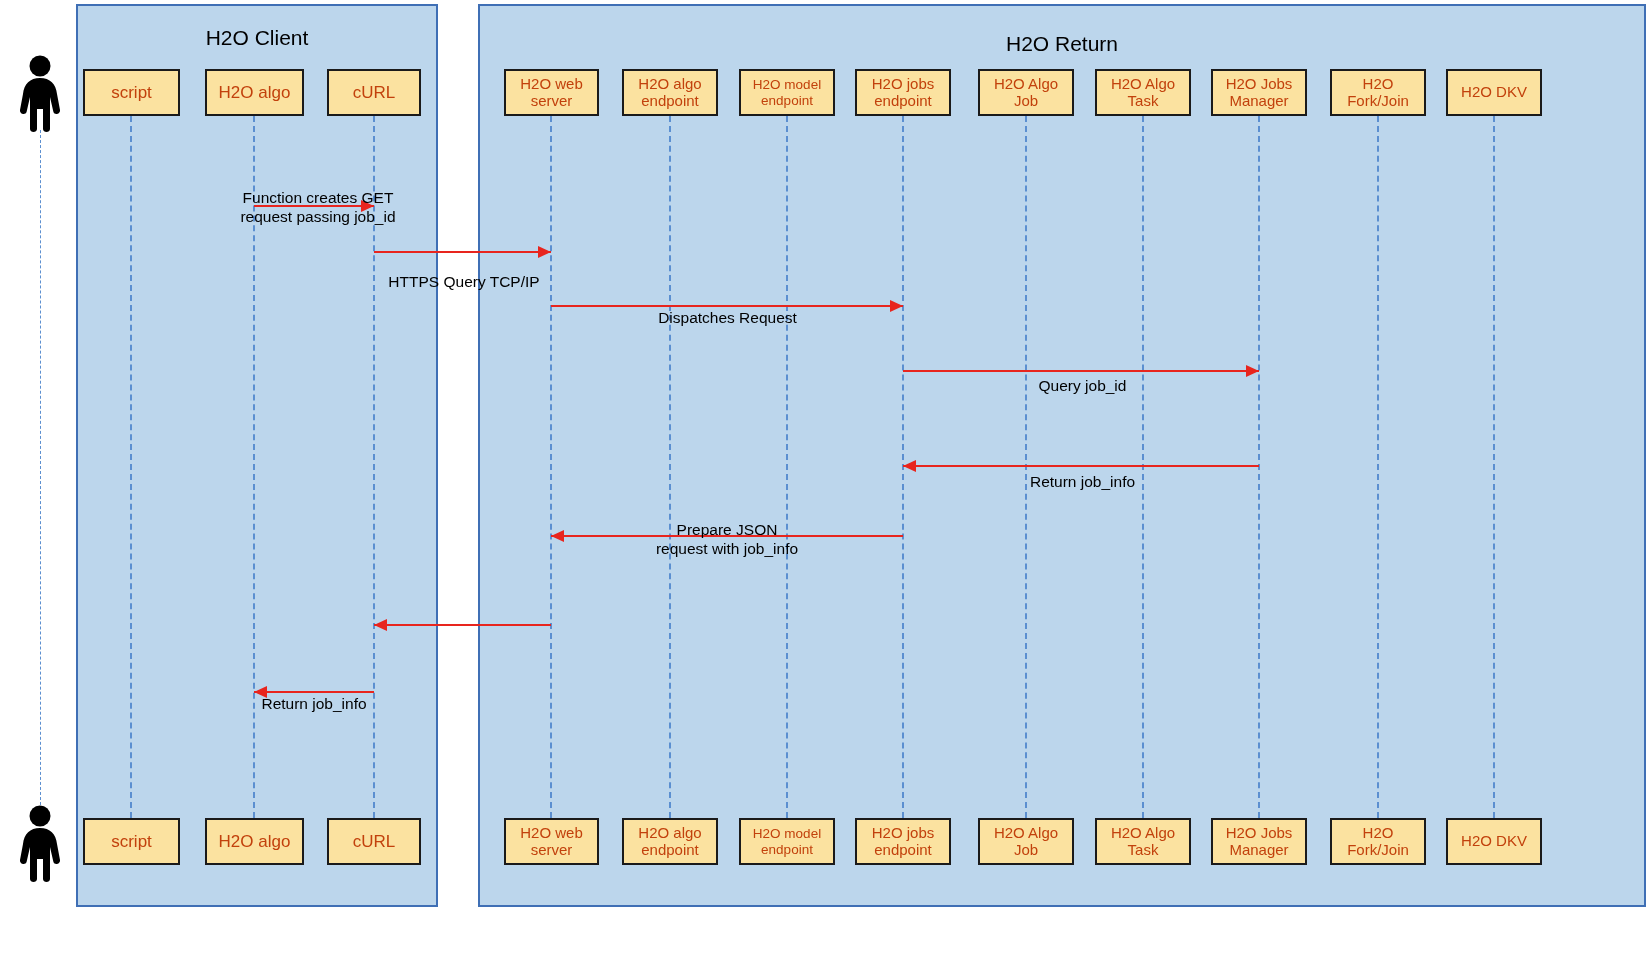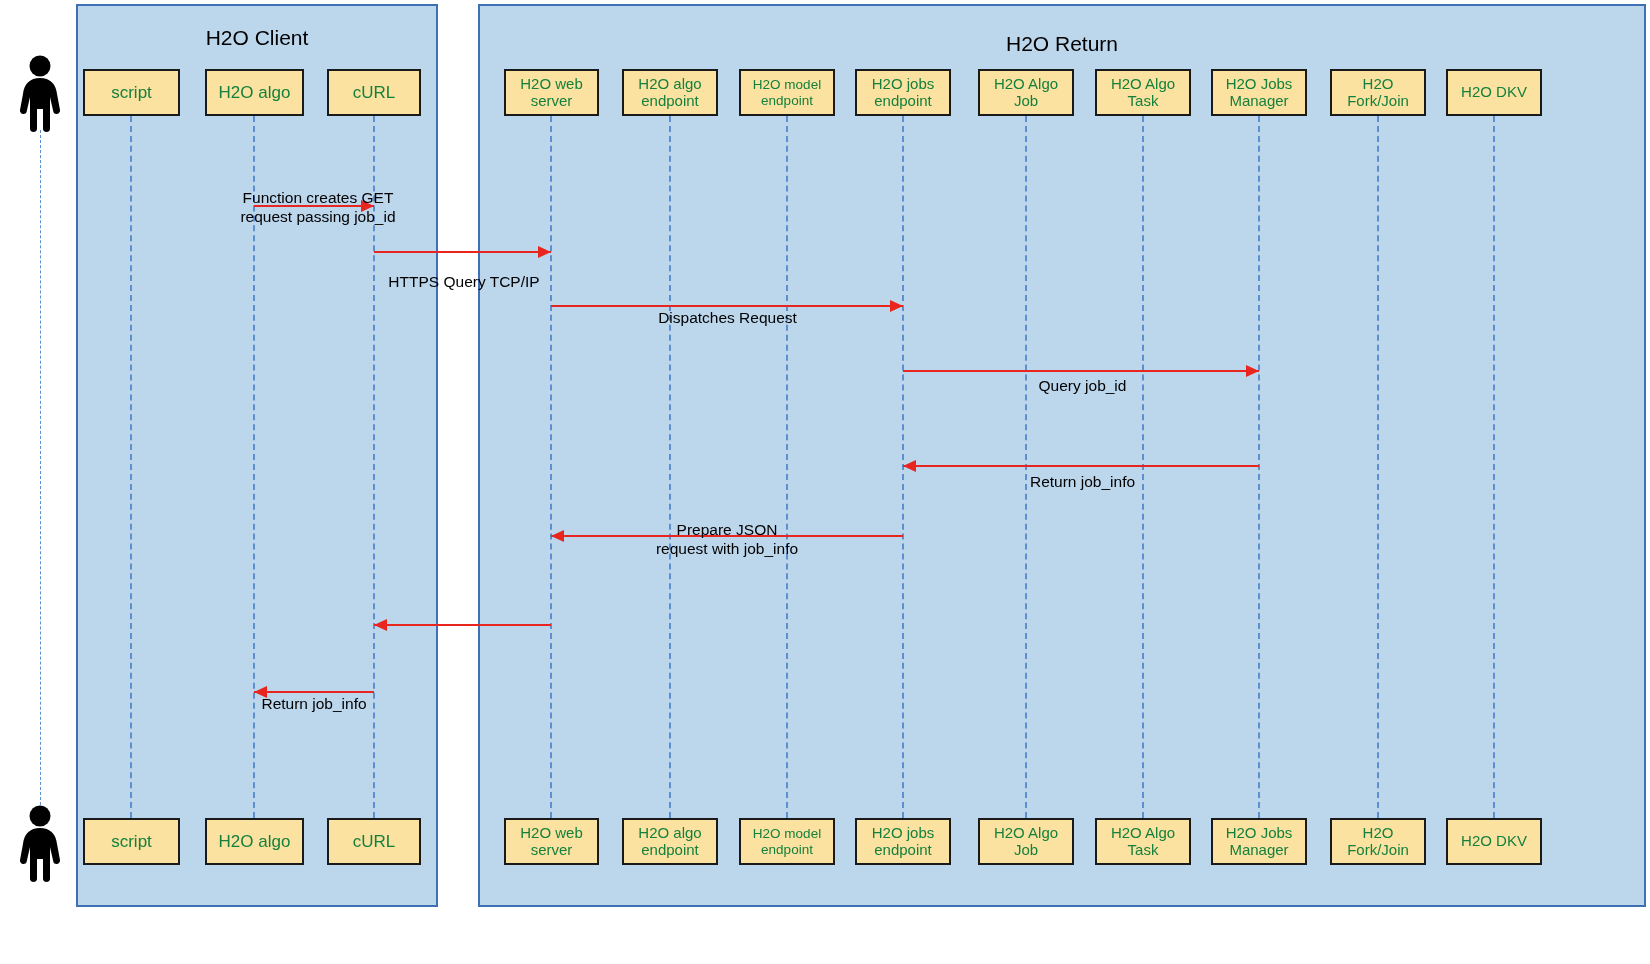--- a/index.html
+++ b/index.html
@@ -51,21 +51,21 @@
   .pbox {
     position: absolute;
     background: #fbe2a0;
     border: 2px solid #1a1a1a;
     box-sizing: border-box;
     display: flex;
     align-items: center;
     justify-content: center;
     text-align: center;
     line-height: 1.12;
-    color: #15803d;
+    color: #c2410c;
     font-family: "Liberation Sans", sans-serif;
   }
   .pbox.sz-lg { font-size: 17px; }
   .pbox.sz-md { font-size: 15px; }
   .pbox.sz-sm { font-size: 13.5px; }
 
   
   .actor {
     position: absolute;
   }

